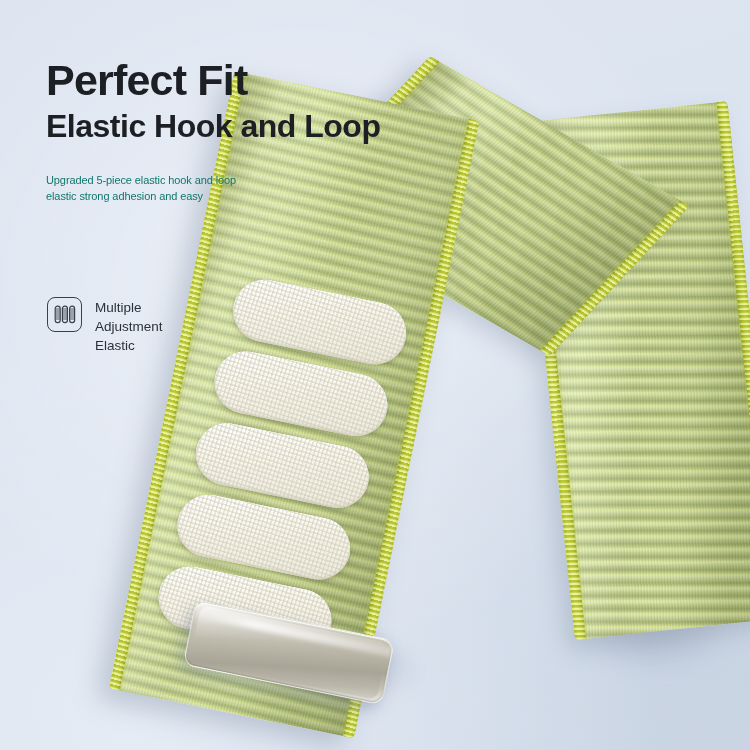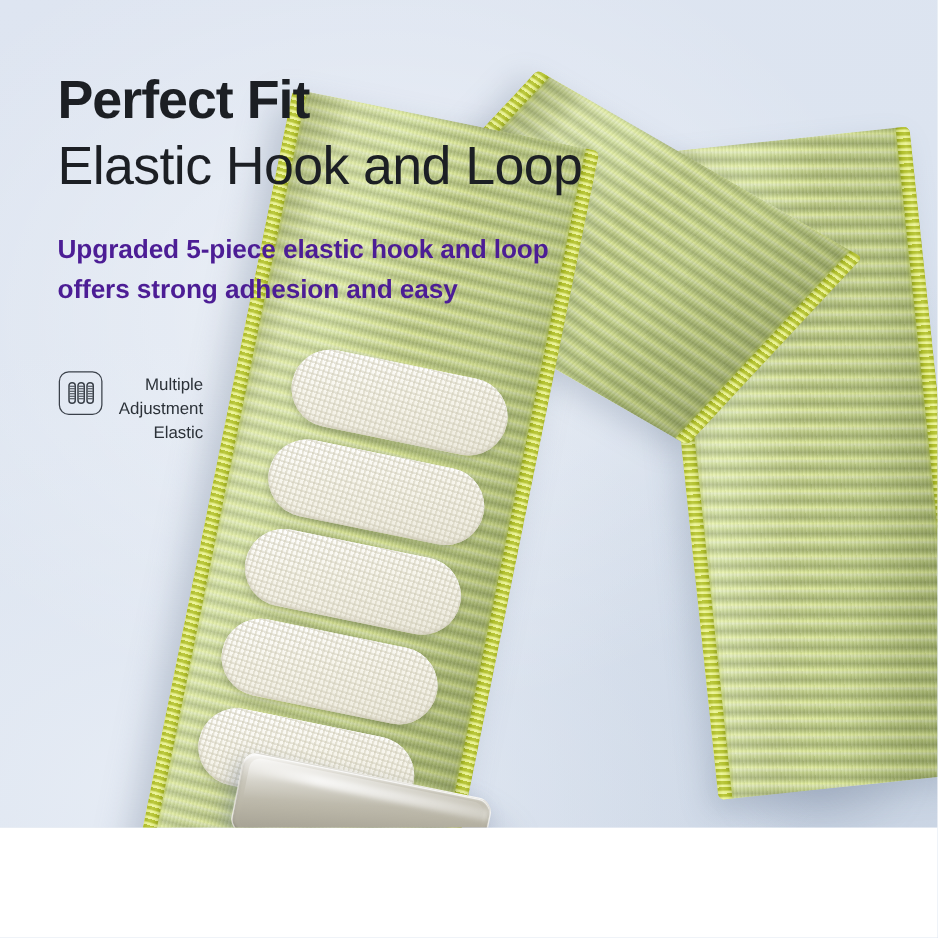--- a/index.html
+++ b/index.html
@@ -6,21 +6,21 @@
   * { margin:0; padding:0; box-sizing:border-box; }
 
   html, body {
     width:750px; height:750px;
     overflow:hidden;
     font-family:"Liberation Sans", sans-serif;
   }
 
   #stage {
     position:relative;
-    width:750px; height:662px;
+    width:750px; height:750px;
     background:#dfe6f0;
     overflow:hidden;
   }
 
   
   .bg-base {
     position:absolute; inset:0;
     background:
       radial-gradient(120% 95% at 18% 96%, #e6ecf5 0%, rgba(230,236,245,0) 58%),
       radial-gradient(110% 90% at 96% 90%, #c9d4e3 0%, rgba(201,212,227,0) 62%),
@@ -32,32 +32,32 @@
   }
 
   
   .copy { position:absolute; left:46px; top:58px; width:430px; }
 
   .h-main {
     font-size:43px; font-weight:800; letter-spacing:-0.8px;
     color:#1c1f24; line-height:1.04;
   }
   .h-sub {
-    font-size:43px; font-weight:400; letter-spacing:-0.5px;
+    font-size:32px; font-weight:700; letter-spacing:-0.5px;
     color:#1c1f24; line-height:1.12; margin-top:6px;
   }
   .body-copy {
     margin-top:27px;
-    font-size:21px; font-weight:700; line-height:1.52;
-    color:#4c1d95; letter-spacing:-0.1px;
+    font-size:11px; font-weight:400; line-height:1.52;
+    color:#0f766e; letter-spacing:-0.1px;
   }
   .body-copy span { display:block; }
 
   
-  .feature { position:absolute; left:47px; top:297px; display:flex; gap:13px;text-align:right; }
+  .feature { position:absolute; left:47px; top:297px; display:flex; gap:13px; }
 
   .feature-icon {
     width:35px; height:35px; flex:0 0 35px;
     border:1.8px solid #3a4049; border-radius:8px;
     display:flex; align-items:center; justify-content:center;
     background:transparent;
   }
   .feature-icon svg { display:block; }
 
   .feature-label {
@@ -301,21 +301,21 @@
       <div class="clasp-gleam"></div>
     </div>
   </div>
 
   <div class="copy">
     <div class="h-main">Perfect Fit</div>
     <div class="h-sub">Elastic Hook and Loop</div>
 
     <div class="body-copy">
       <span>Upgraded 5-piece elastic hook and loop</span>
-      <span>offers strong adhesion and easy</span>
+      <span>elastic strong adhesion and easy</span>
     </div>
   </div>
 
   <div class="feature">
     <div class="feature-icon">
       <svg width="22" height="21" viewBox="0 0 22 21" aria-hidden="true">
         <g fill="none" stroke="#3a4049" stroke-width="1.2">
           <rect x="1.2" y="2.2" width="5" height="16.4" rx="2.4"></rect>
           <rect x="8.4" y="2.2" width="5" height="16.4" rx="2.4"></rect>
           <rect x="15.6" y="2.2" width="5" height="16.4" rx="2.4"></rect>

